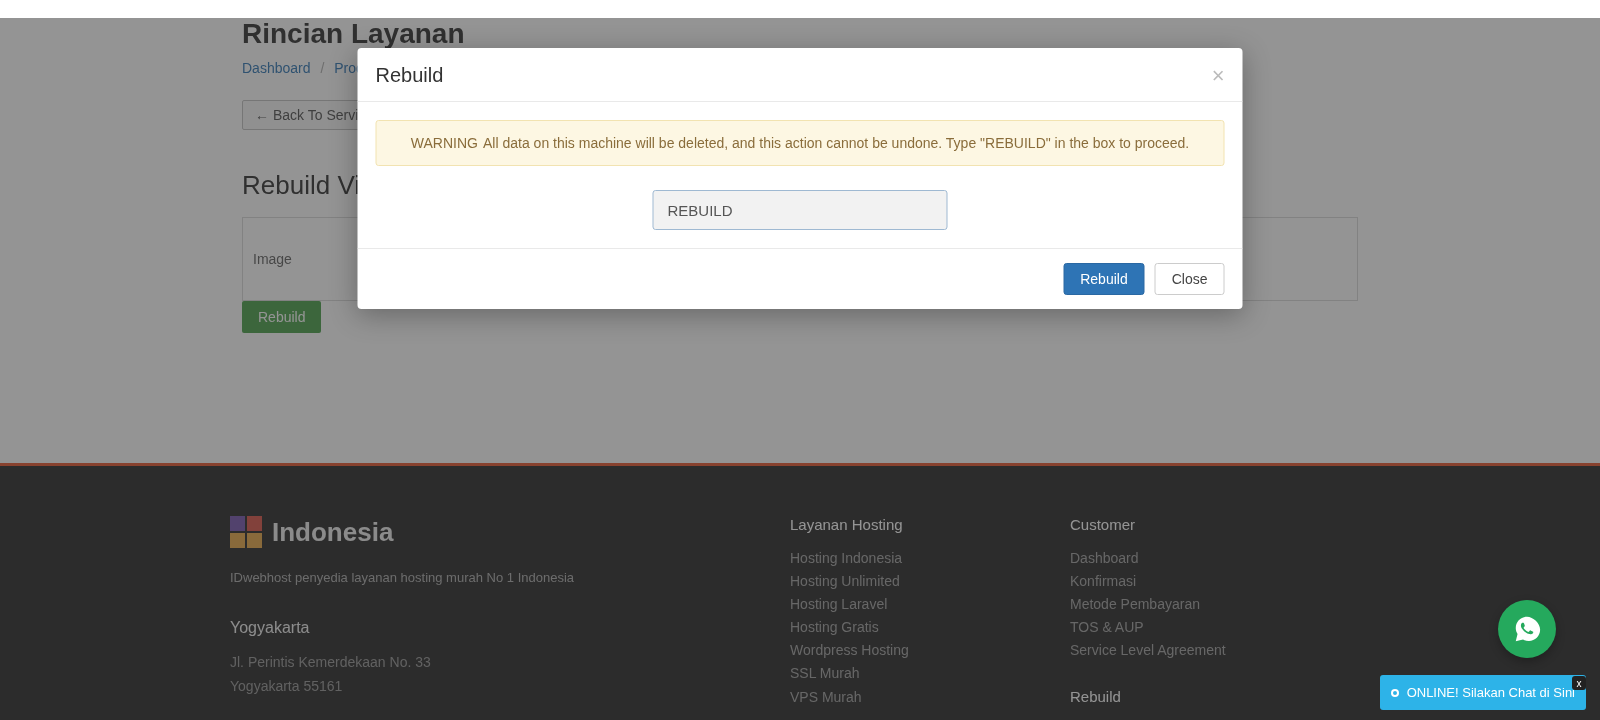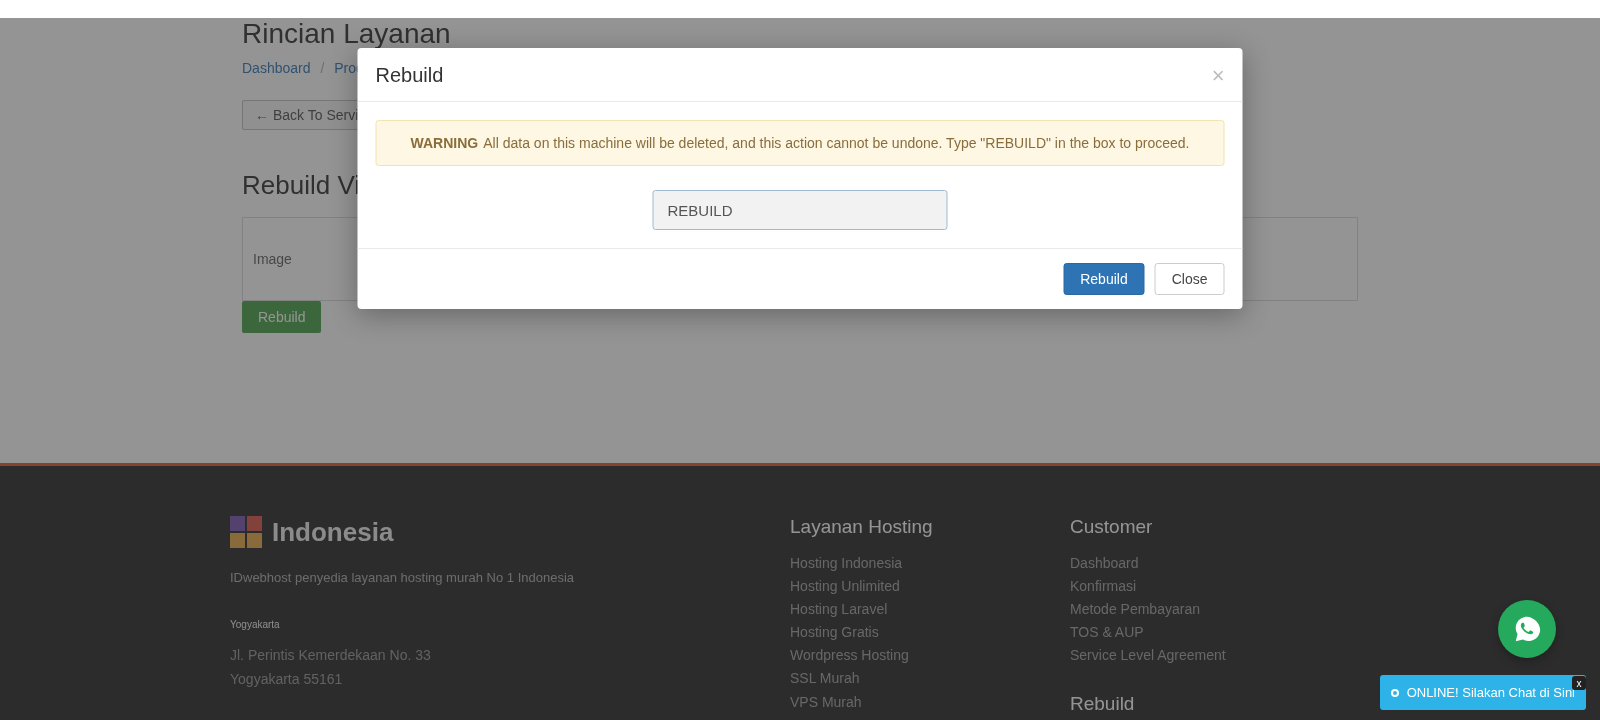--- a/index.html
+++ b/index.html
@@ -1,19 +1,19 @@
 <!DOCTYPE html>
 <html><head>
 <meta charset="utf-8">
 <style>
 *{box-sizing:border-box;margin:0;padding:0}
 body{font-family:"Segoe UI",Arial,sans-serif;font-size:14px;color:#333;background:#fff;overflow-x:hidden}
 .page{position:relative;width:1600px;height:720px;background:#fff}
 .content-wrap{width:1140px;margin:0 auto;padding:0 12px}
-h1.page-title{font-size:28px;font-weight:400;color:#222;margin-top:18px;margin-bottom:10px}
+h1.page-title{font-size:28px;font-weight:700;color:#222;margin-top:18px;margin-bottom:10px}
 .breadcrumb{font-size:14px;color:#888;margin-bottom:24px}
 .breadcrumb a{color:#216db0;text-decoration:none}
 .breadcrumb .sep{margin:0 6px;color:#aaa}
 .back-btn{display:inline-block;border:1px solid #bdbdbd;background:#f7f7f7;padding:6px 12px;font-size:14px;color:#444;border-radius:2px;cursor:pointer;margin-bottom:40px}
 .back-btn .arrow{font-weight:700;margin-right:4px}
 h2.section-title{font-size:26px;font-weight:500;color:#222;margin-bottom:16px}
 .form-table{width:100%;border:1px solid #d8d8d8;border-collapse:collapse}
 .form-table td{border:1px solid #d8d8d8;padding:24px 10px;font-size:14px;color:#555;vertical-align:middle}
 .form-table td.label-cell{width:170px;}
 .img-select{width:290px;height:34px;border:1px solid #999;border-radius:3px;background:#e9e9e9;padding:4px 8px;font-size:14px;color:#333}
@@ -25,35 +25,35 @@
 .fcol.c2{width:280px}
 .fcol.c3{width:300px}
 .brand{display:flex;align-items:center;gap:10px;margin-bottom:22px}
 .brand-logo{width:32px;height:32px;display:grid;grid-template-columns:1fr 1fr;grid-template-rows:1fr 1fr;gap:2px}
 .brand-logo span:nth-child(1){background:#6e4aa8}
 .brand-logo span:nth-child(2){background:#d8483a}
 .brand-logo span:nth-child(3){background:#e7a33b}
 .brand-logo span:nth-child(4){background:#e7a33b}
 .brand-text{font-size:26px;font-weight:700;color:#eaeaea}
 .tagline{color:#a7a7a7;font-size:13px;margin-bottom:34px}
-.city{color:#eee;font-weight:500;font-size:10px;margin-bottom:14px}
+.city{color:#eee;font-weight:500;font-size:16px;margin-bottom:14px}
 .addr{color:#8f8f8f;font-size:14px;line-height:1.7}
-.fhead{color:#fff;font-size:19px;font-weight:500;margin-bottom:14px}
+.fhead{color:#fff;font-size:15px;font-weight:500;margin-bottom:14px}
 .flinks a{display:block;color:#9c9c9c;font-size:14px;text-decoration:none;line-height:1.65}
 .flinks{margin-bottom:26px}
 
 .overlay{position:absolute;inset:0;background:rgba(60,60,60,0.55);z-index:50}
 .modal{position:absolute;left:50%;top:30px;transform:translateX(-50%);width:885px;background:#fff;border-radius:4px;box-shadow:0 6px 28px rgba(0,0,0,0.3);z-index:60;overflow:hidden}
 .modal-header{padding:16px 18px 14px;display:flex;justify-content:space-between;align-items:center}
 .modal-title{font-size:20px;color:#333;font-weight:500}
 .modal-close{font-size:22px;color:#bbb;cursor:pointer;line-height:1;background:none;border:none}
 .modal-hr{border:none;border-top:1px solid #e9e9e9}
 .modal-body{padding:18px}
 .alert-warn{background:#fdf7e3;border:1px solid #f2e3b1;border-radius:3px;padding:14px 18px;text-align:center;color:#8a6d3b;font-size:14px;margin-bottom:24px}
-.alert-warn b{color:#8a6d3b;font-weight:700;margin-right:2px}
+.alert-warn b{color:#8a6d3b;font-weight:400;margin-right:2px}
 .confirm-input{display:block;width:295px;margin:0 auto;height:40px;border:1px solid #9fb9d2;background:#f2f2f2;border-radius:3px;padding:6px 14px;font-size:15px;color:#555}
 .modal-footer{border-top:1px solid #e9e9e9;padding:14px 18px;display:flex;justify-content:flex-end;gap:10px}
 .btn-primary{background:#2e74b5;color:#fff;border:1px solid #2a68a3;padding:7px 16px;font-size:14px;border-radius:3px;cursor:pointer}
 .btn-default{background:#fff;color:#444;border:1px solid #ccc;padding:7px 16px;font-size:14px;border-radius:3px;cursor:pointer}
 
 .wa-fab{position:absolute;right:44px;bottom:80px;width:58px;height:58px;border-radius:50%;background:#25a95d;display:flex;align-items:center;justify-content:center;z-index:70;cursor:pointer;box-shadow:0 4px 10px rgba(0,0,0,0.25)}
 .wa-fab svg{width:30px;height:30px;fill:#fff}
 .chat-pill{position:absolute;right:14px;bottom:28px;background:#2db3e8;color:#fff;font-size:13px;padding:10px 11px;border-radius:3px;z-index:70;display:flex;align-items:center;gap:8px;cursor:pointer}
 .chat-pill .dot{width:8px;height:8px;border-radius:50%;border:2px solid #fff}
 .chat-x{position:absolute;right:14px;bottom:48px;background:#222;color:#fff;font-size:10px;width:14px;height:14px;border-radius:3px;display:flex;align-items:center;justify-content:center;z-index:71;cursor:pointer}

